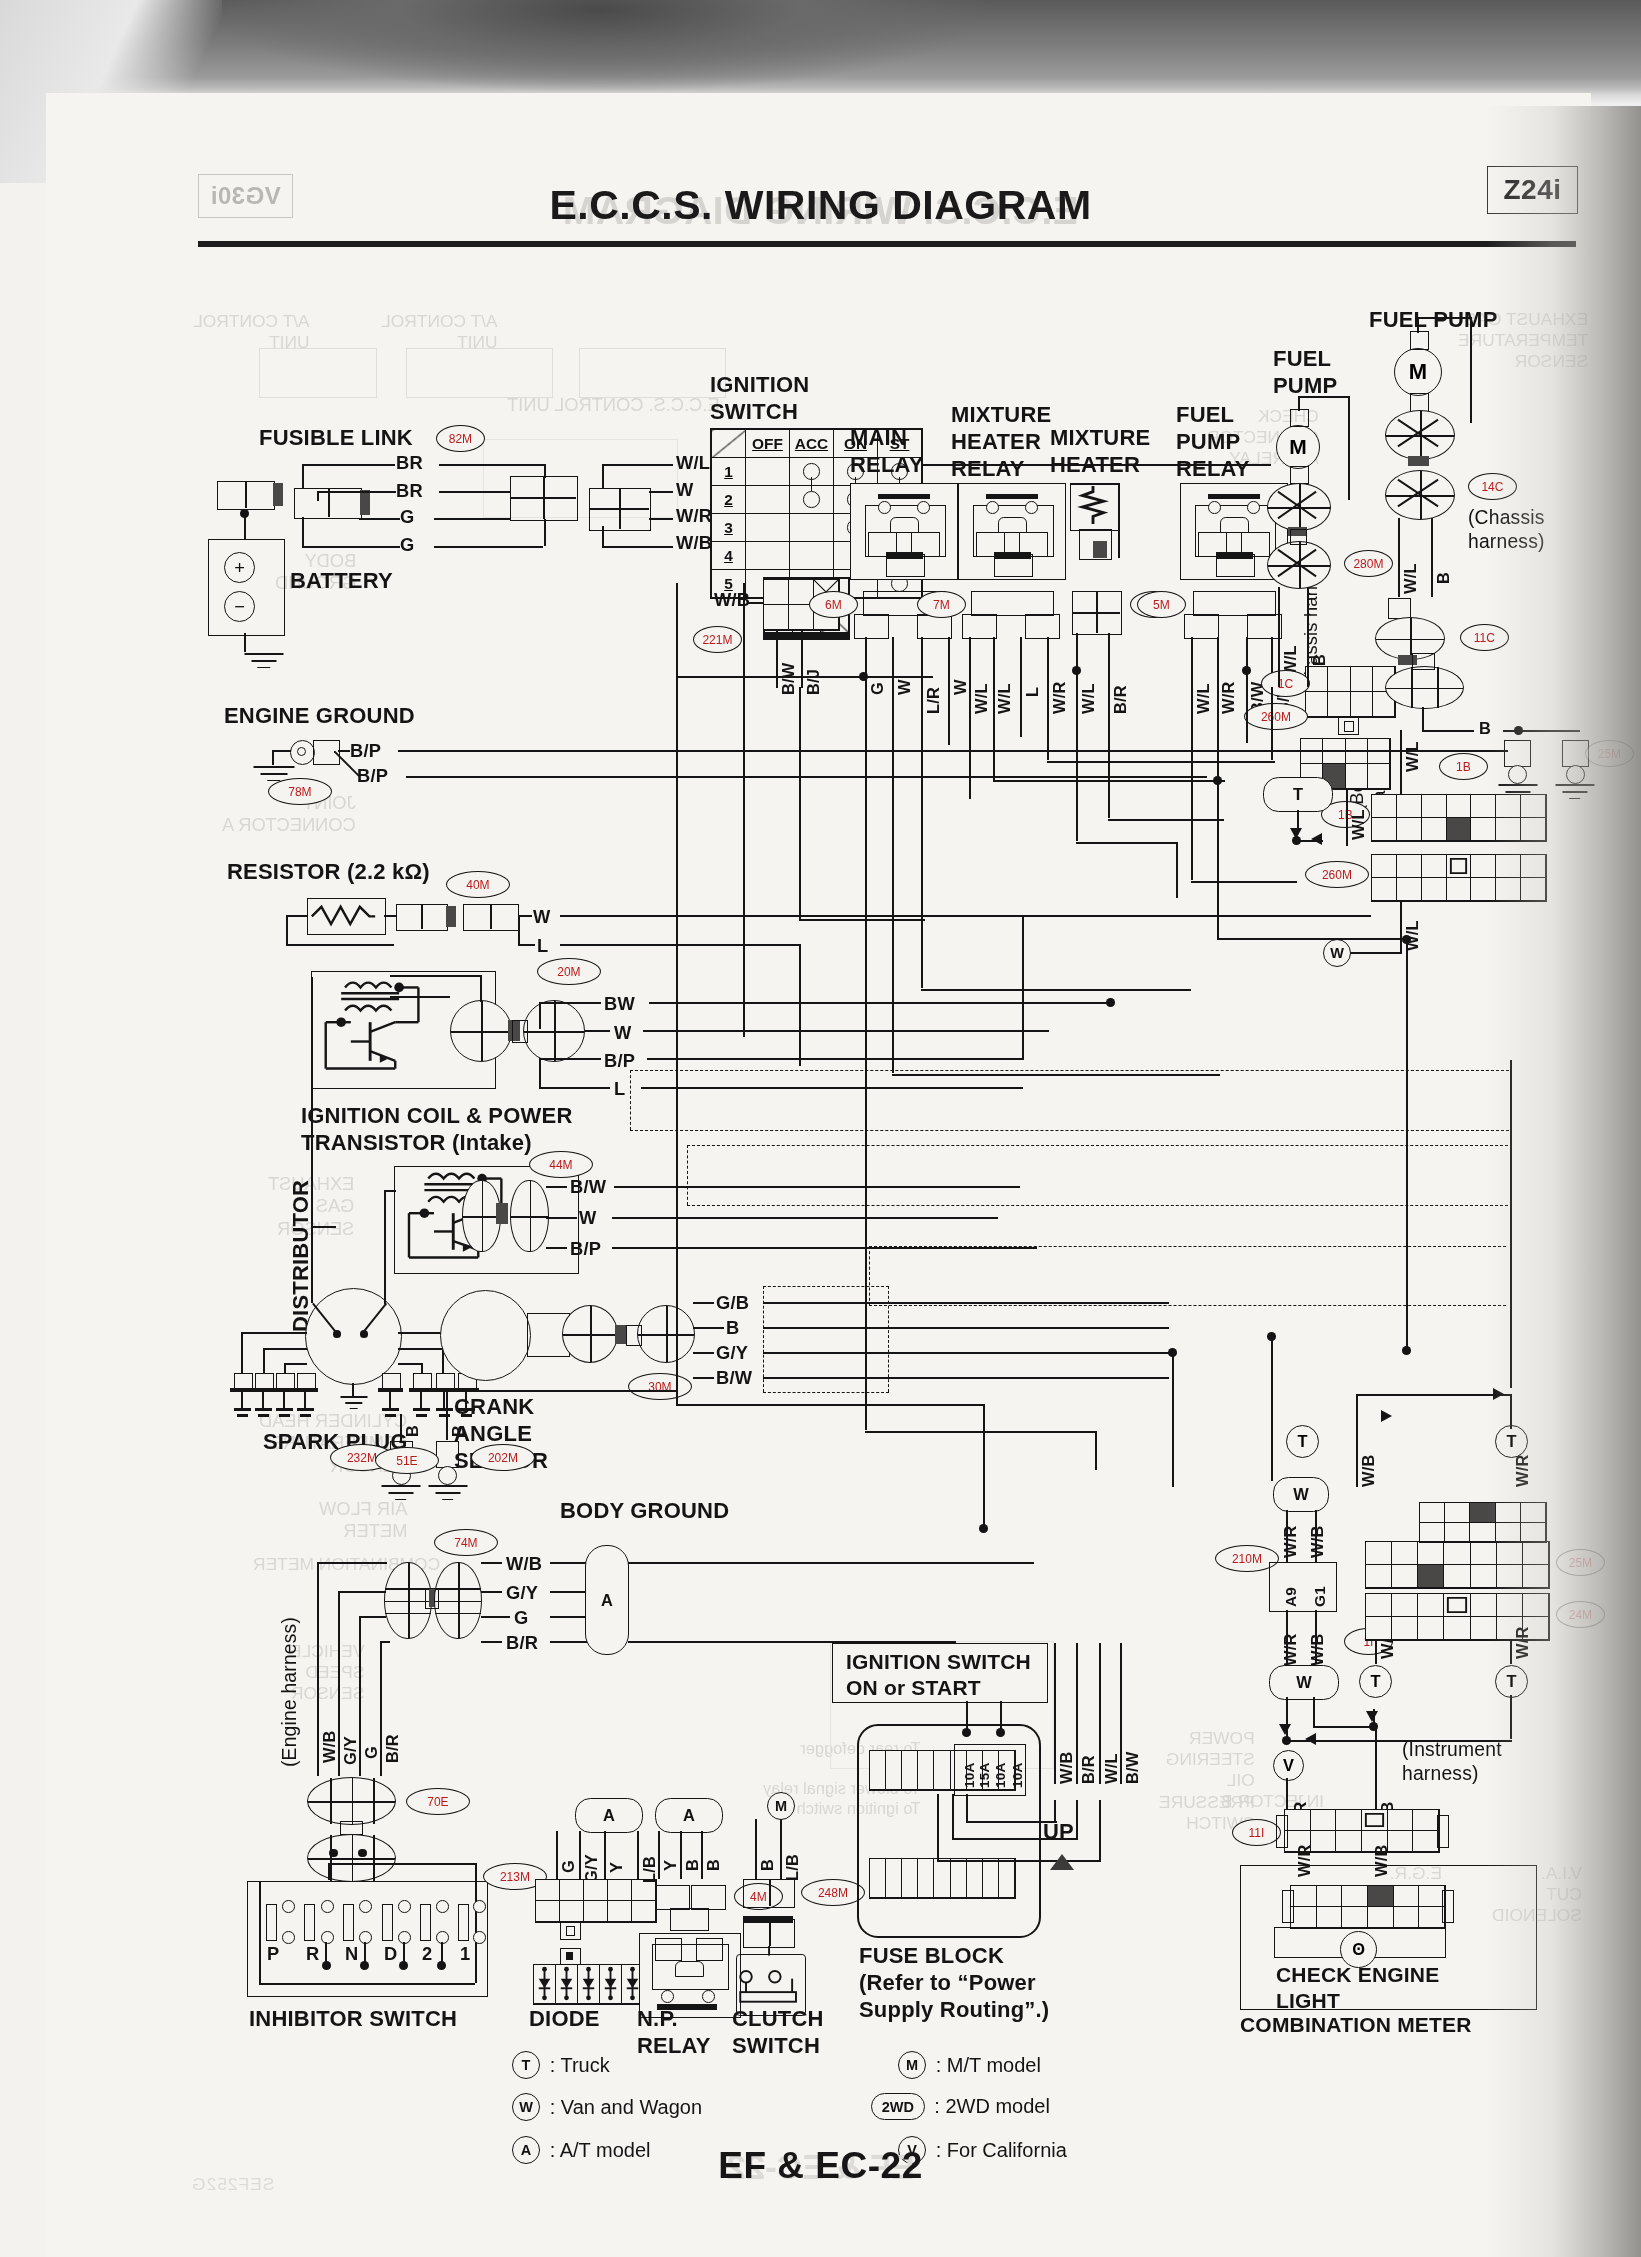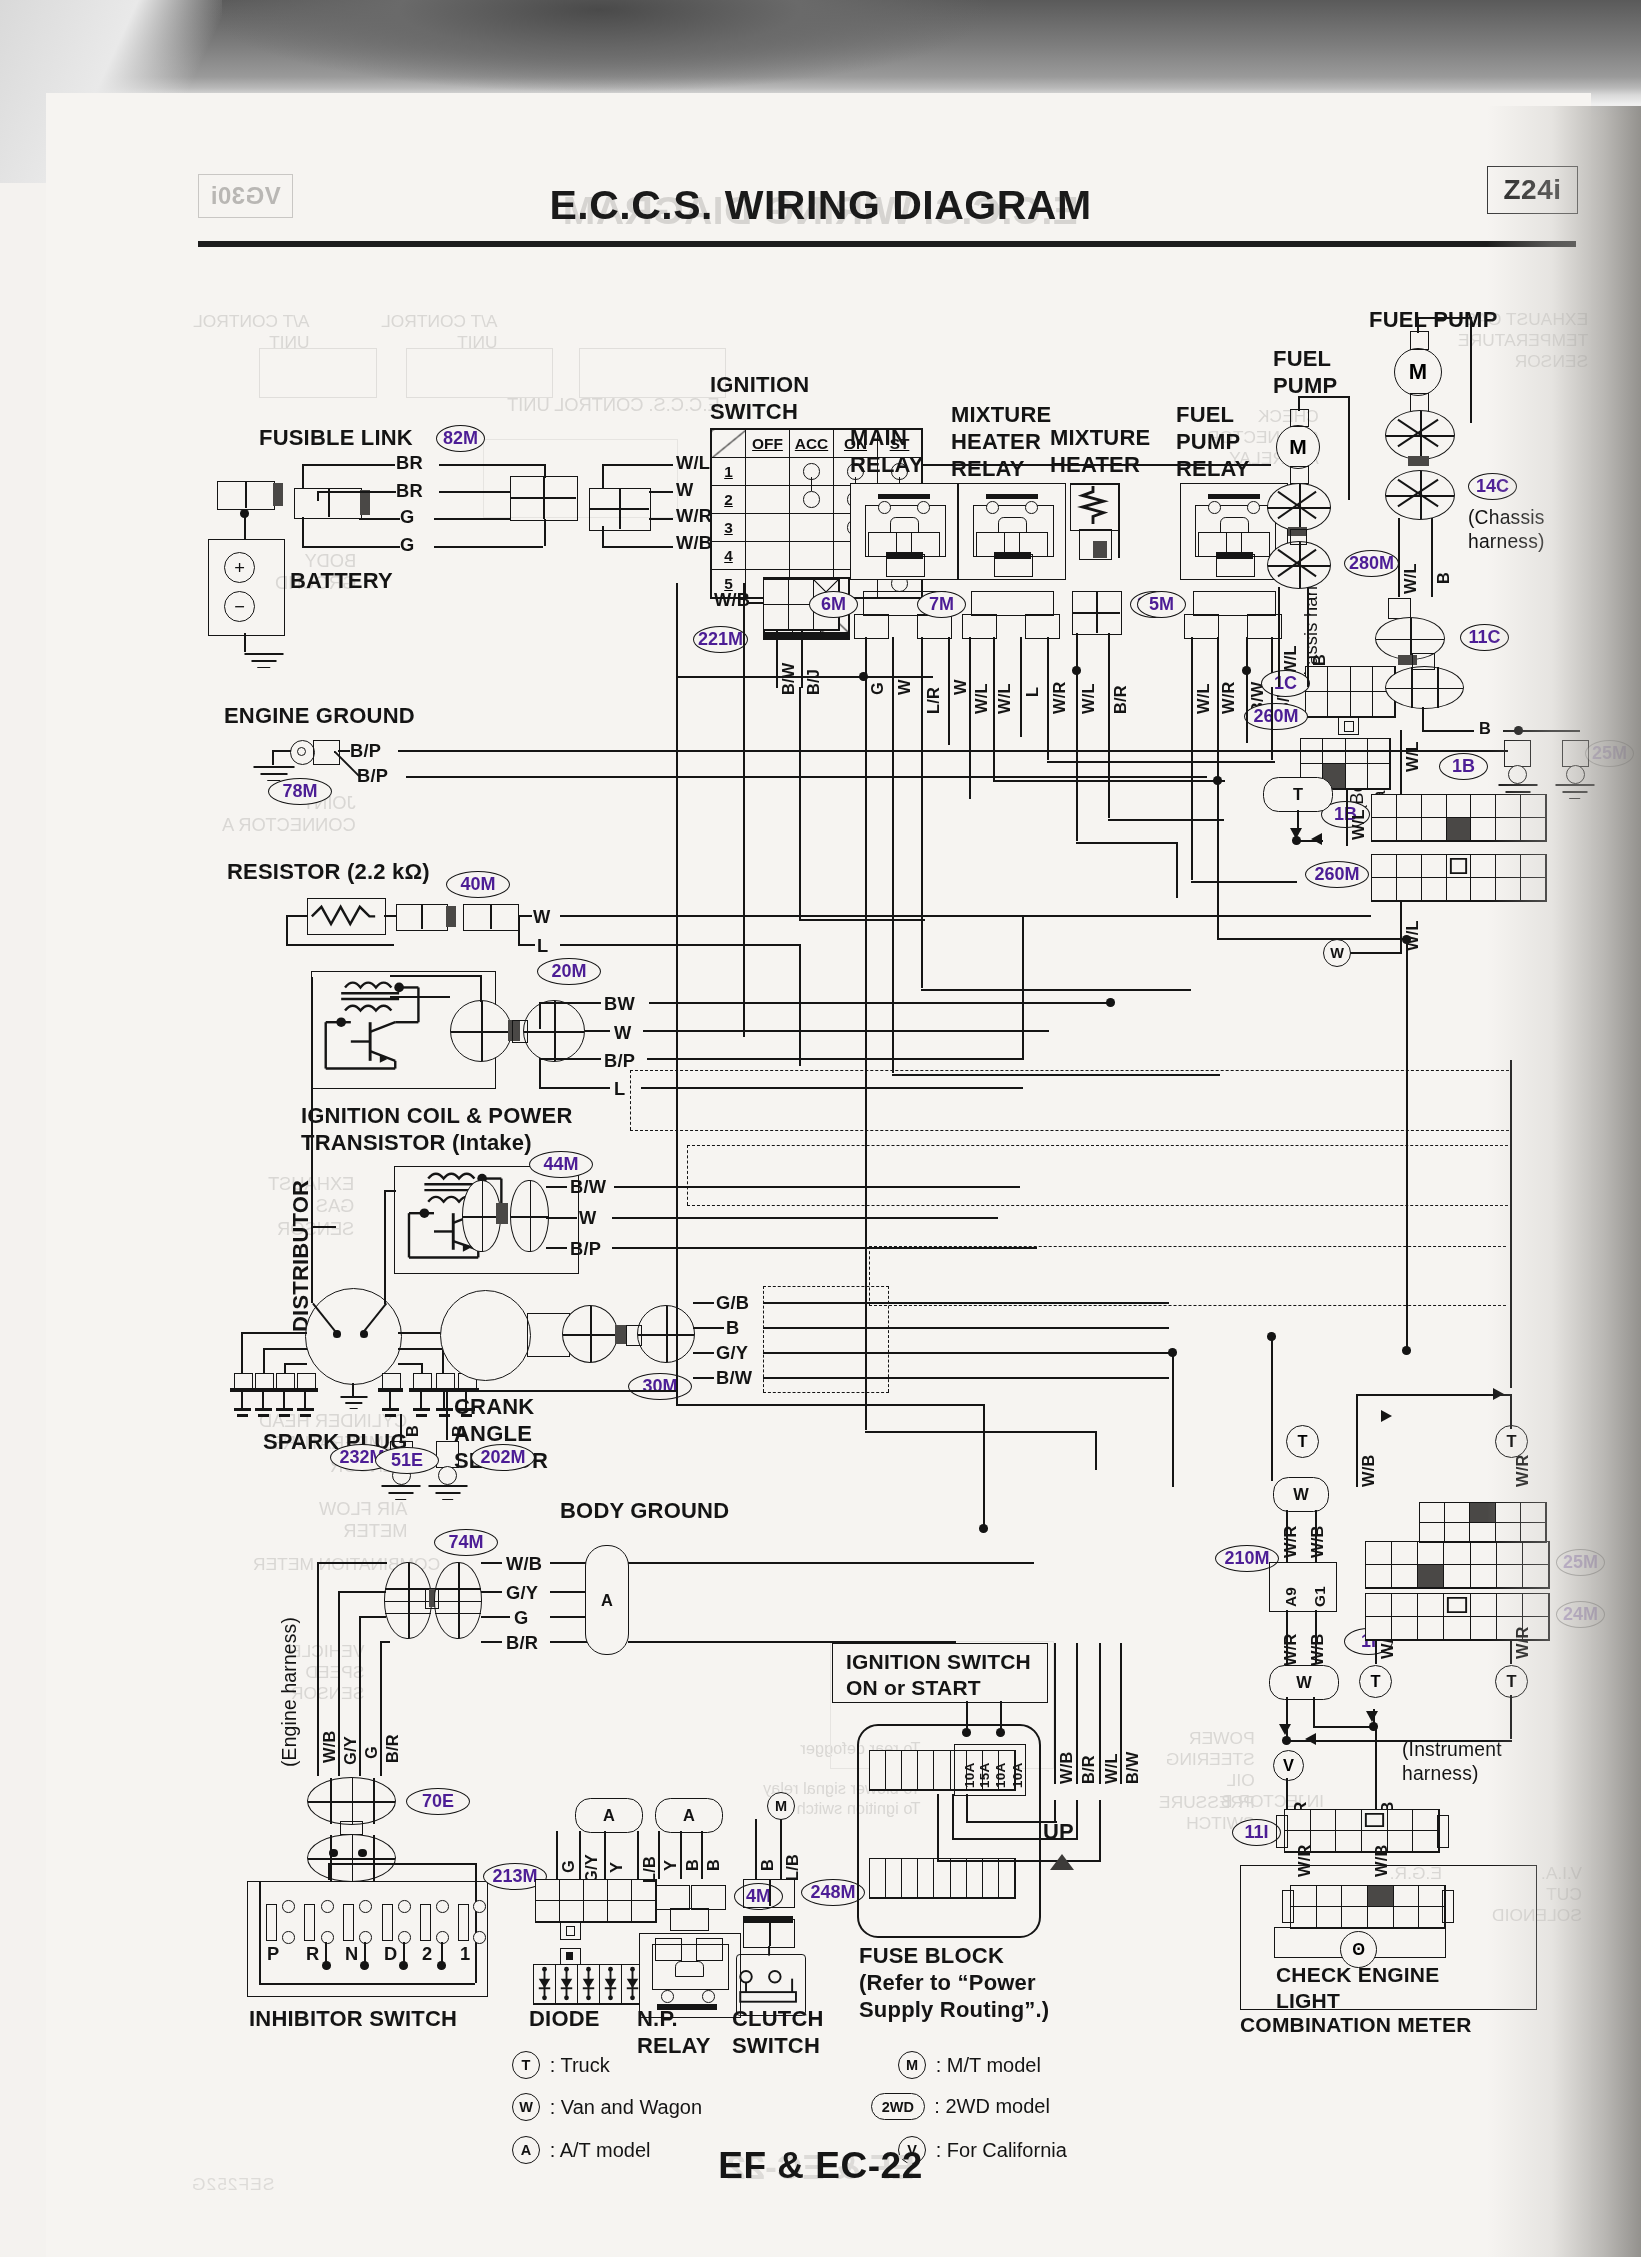--- a/index.html
+++ b/index.html
@@ -65,21 +65,21 @@
 
   .box{position:absolute;border:1.9px solid #151515;background:transparent;}
   .rbox{position:absolute;border:2.9px solid #151515;border-radius:21px;background:transparent;}
 
   .node{position:absolute;width:8.7px;height:8.7px;border-radius:50%;background:#141414;}
   .circ{position:absolute;border:1.9px solid #151515;border-radius:50%;background:#f6f4f1;}
 
   .cnum{
     position:absolute;border:1.9px solid #151515;border-radius:50%;
     display:flex;align-items:center;justify-content:center;
-    font-size:18px;font-weight:bold;color:#4c1d95;background:#f6f4f1;
+    font-size:12px;font-weight:normal;color:#b91c1c;background:#f6f4f1;
     height:25px;padding:0 3.9px;min-width:39px;
   }
   .cnum.wide{min-width:54px;}
   .mark{
     position:absolute;border:1.9px solid #151515;border-radius:50%;
     width:26px;height:26px;display:flex;align-items:center;justify-content:center;
     font-size:14.5px;font-weight:bold;color:#111;background:#f6f4f1;
   }
   .pill{
     position:absolute;border:1.9px solid #151515;border-radius:15.4px;background:#f6f4f1;

